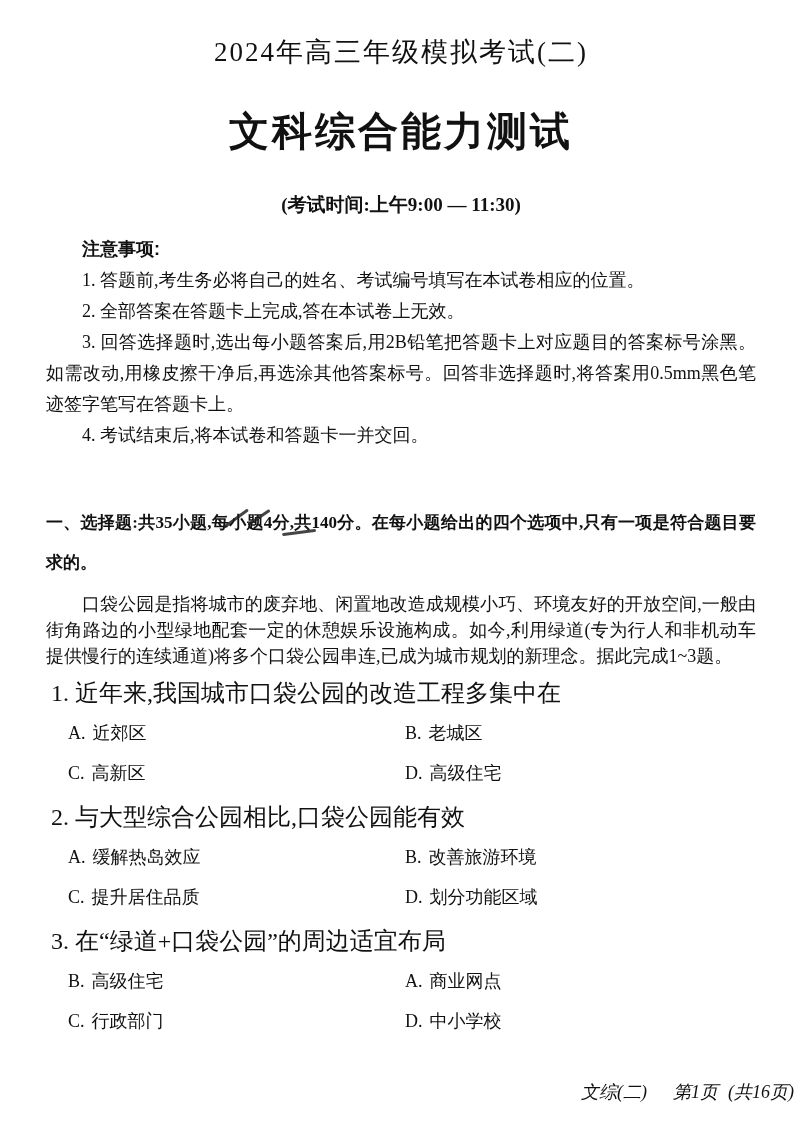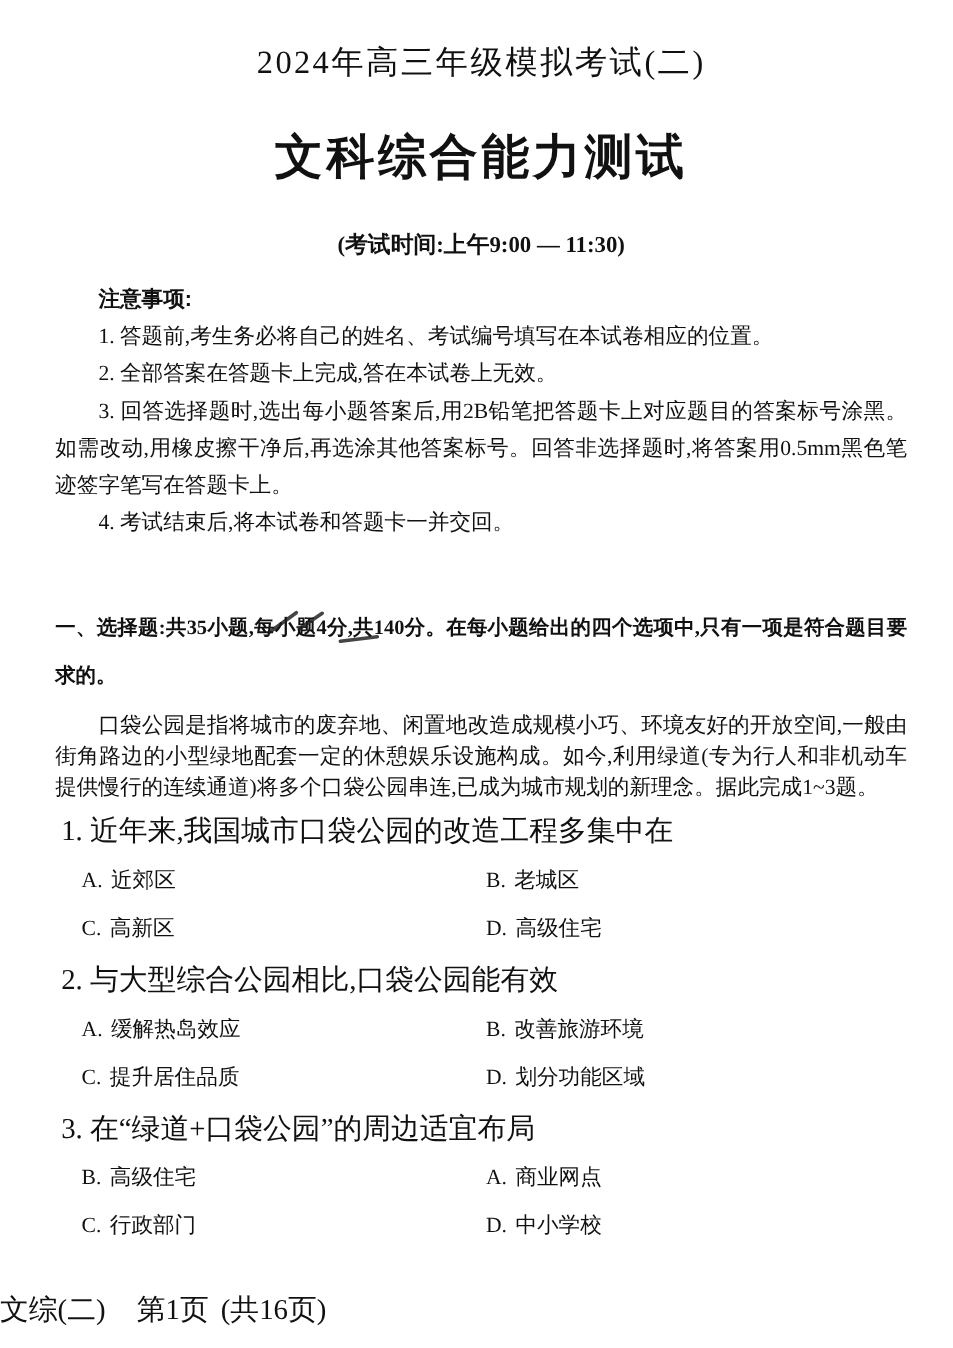--- a/index.html
+++ b/index.html
@@ -43,22 +43,22 @@
   }
 
   .question{margin:4px 0 0;}
   .q-stem{font-size:24px;line-height:40px;margin:0;padding-left:5px;}
   .q-num{margin-right:6px;}
   .options{display:grid;grid-template-columns:337px auto;padding-left:22px;}
   .opt{font-size:18px;line-height:40px;white-space:nowrap;}
   .opt-label{margin-right:7px;}
 
   .footer{
-    position:absolute;top:1080px;left:0;width:794px;text-align:left;
-    font-size:24px;line-height:24px;
+    position:absolute;top:1080px;left:0;width:794px;text-align:right;
+    font-size:18px;line-height:24px;font-style:italic;
   }
   .footer .gap-lg{margin-left:26px;}
   .footer .gap-sm{margin-left:10px;}
 
   
   .pen-mark{position:absolute;background:#1c1c1c;height:3px;border-radius:2px;opacity:.82;}
   .pen-1{left:221px;top:517px;width:30px;transform:rotate(-36deg);}
   .pen-2{left:246px;top:516px;width:26px;transform:rotate(-34deg);}
   .pen-3{left:282px;top:531px;width:34px;height:2.5px;transform:rotate(-7deg);}
 </style>

